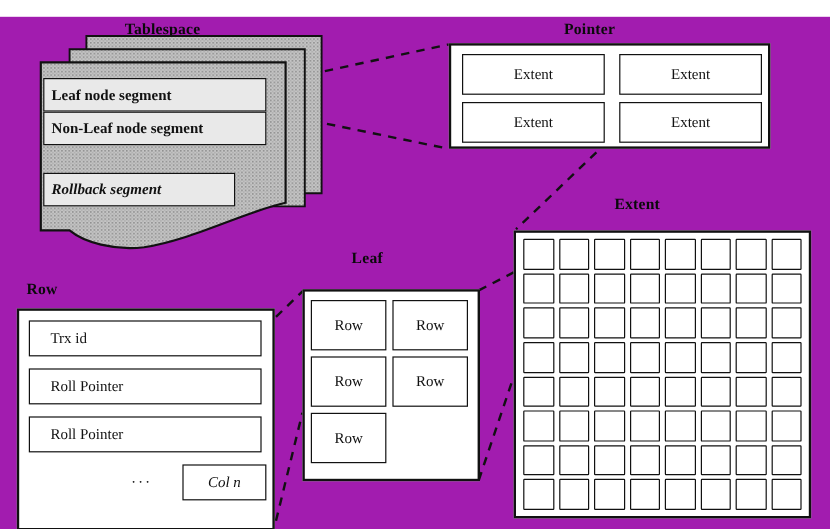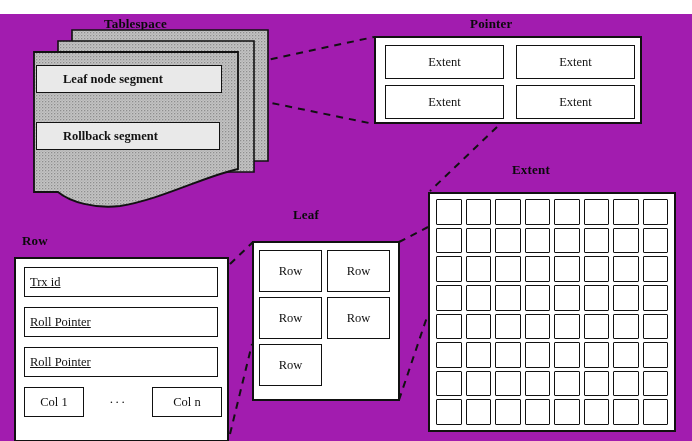--- a/index.html
+++ b/index.html
@@ -40,21 +40,21 @@
   #tablespace-group { position: absolute; left: 0; top: 0; width: 300px; height: 200px; z-index: 2; }
   .ts-label {
     position: absolute;
     font-weight: bold;
     font-size: 12.5px;
     color: #111;
     white-space: nowrap;
     display: flex;
     align-items: center;
     box-sizing: border-box;
-    padding-left: 26px;
+    padding-left: 6px;
     background: #e9e9e9;
     border: 1.6px solid #111;
   }
 
   
   #segment-box {
     position: absolute;
     left: 374px; top: 22px;
     width: 268px; height: 88px;
     border: 2px solid #111;
@@ -144,24 +144,23 @@
   .row-inner { position: absolute; left: 8px; top: 8px; right: 9px; bottom: 9px; }
   .rfield {
     position: absolute;
     left: 0; right: 0;
     height: 30px;
     border: 1.7px solid #111;
     background: #fff;
     box-sizing: border-box;
     display: flex;
     align-items: center;
-    padding-left: 5px;
-    font-size: 12.5px;
-    color: #111;
-    text-decoration: underline;
+    padding-left: 17px;
+    font-size: 12.5px;
+    color: #111;
   }
   .colbox {
     position: absolute;
     height: 30px;
     border: 1.7px solid #111;
     background: #fff;
     box-sizing: border-box;
     display: flex;
     align-items: center;
     justify-content: center;
@@ -220,21 +219,22 @@
 
       <path d="M58 27 L254 27 L254 158 L58 158 Z" fill="url(#halftone)" stroke="#111" stroke-width="1.6"></path>
 
       <path d="M34 38 L238 38 L238 155
                C 205 162 160 186 120 192
                C 95 195 70 188 58 178
                L34 178 Z" fill="url(#halftone)" stroke="#111" stroke-width="1.8"></path>
     </svg>
 
     <div class="ts-label" style="left:36px; top:51px; width:186px; height:28px;">Leaf node segment</div>
-    <div class="ts-label" style="left:36px; top:108px; width:184px; height:28px;">Rollback segment</div>
+    <div class="ts-label" style="left:36px; top:79px; width:186px; height:28px;">Non-Leaf node segment</div>
+    <div class="ts-label" style="left:36px; top:130px; width:160px; height:28px;font-style:italic;">Rollback segment</div>
   </div>
 
   <div class="caption" style="left:470px; top:2px;">Pointer</div>
   <div id="segment-box">
     <div class="seg-grid">
       <div class="extent-cell">Extent</div>
       <div class="extent-cell">Extent</div>
       <div class="extent-cell">Extent</div>
       <div class="extent-cell">Extent</div>
     </div>
@@ -321,19 +321,18 @@
     </div>
   </div>
 
   <div class="caption" style="left:22px; top:219px;">Row</div>
   <div id="row-box">
     <div class="row-inner">
       <div class="rfield" style="top:0px;">Trx id</div>
       <div class="rfield" style="top:40px;">Roll Pointer</div>
       <div class="rfield" style="top:80px;">Roll Pointer</div>
 
-      <div class="colbox" style="left:0px; top:120px; width:60px;">Col 1</div>
       <div class="ellipsis" style="left:64px; top:120px; width:60px;">···</div>
-      <div class="colbox" style="left:128px; top:120px; width:70px;">Col n</div>
+      <div class="colbox" style="left:128px; top:120px; width:70px;font-style:italic;">Col n</div>
     </div>
   </div>
 
 </div>
 
 </body></html>

